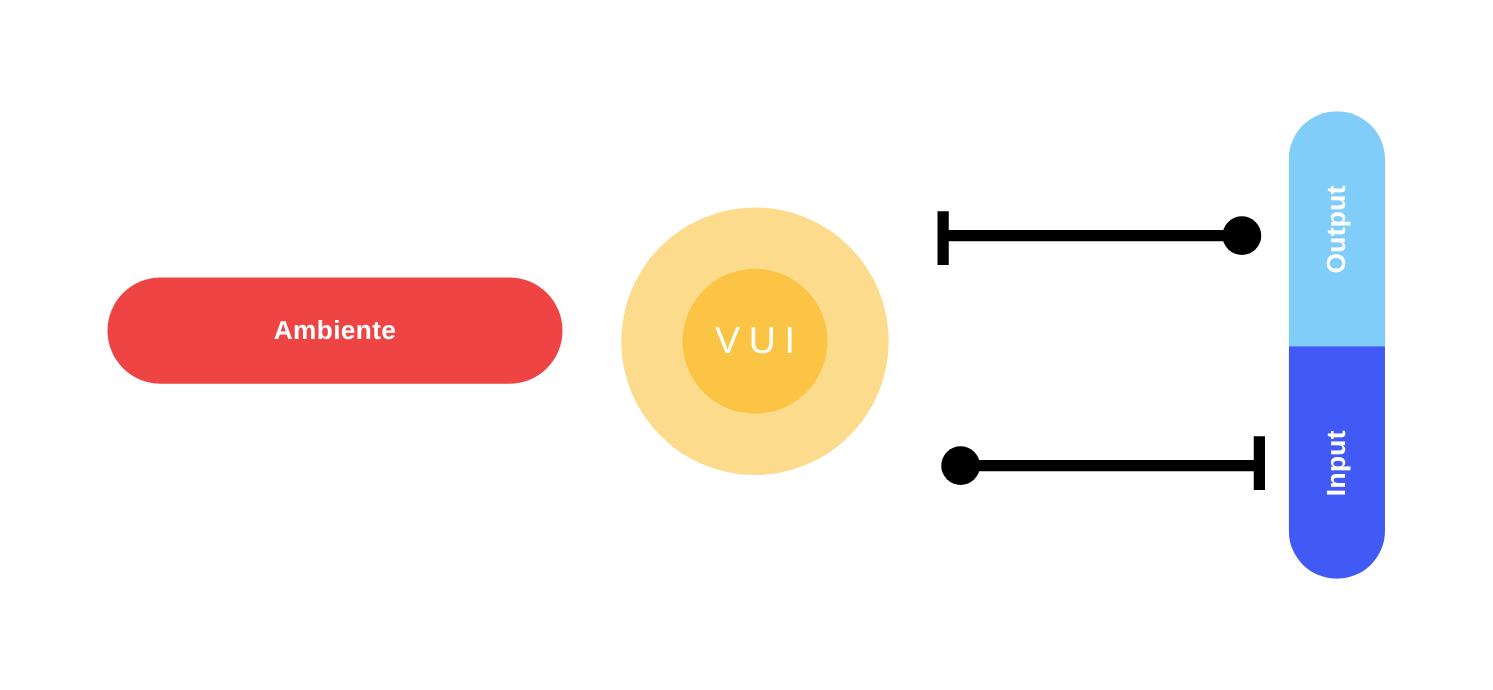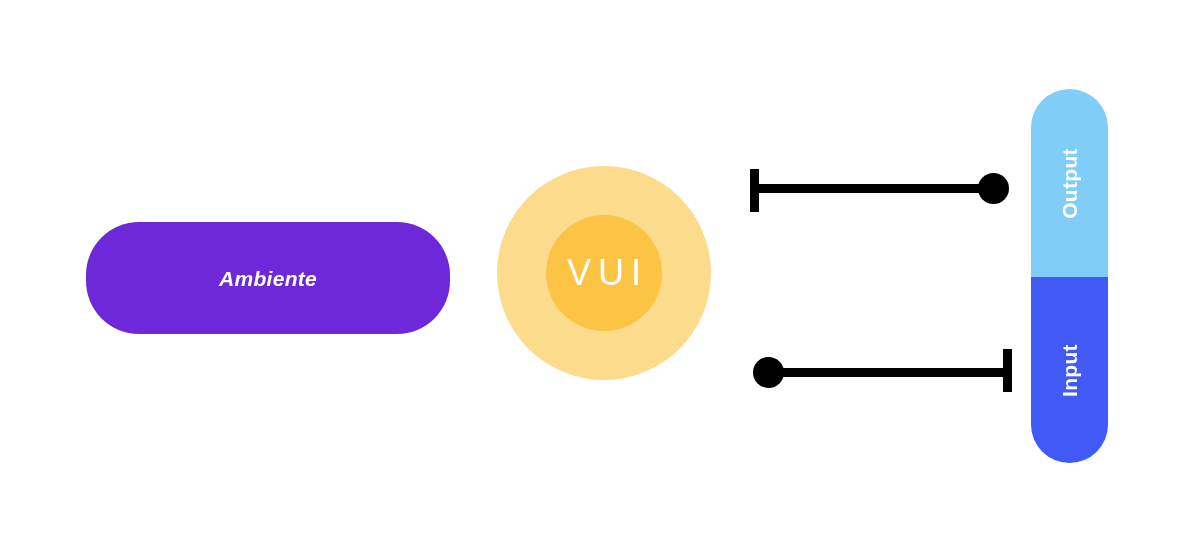--- a/index.html
+++ b/index.html
@@ -18,27 +18,26 @@
     background: #ffffff;
     overflow: hidden;
   }
 
   
   .ambiente-pill {
     position: absolute;
     left: 86px;
     top: 222px;
     width: 364px;
-    height: 112px;
-    background: #6d28d9;
+    height: 85px;
+    background: #ef4444;
     border-radius: 53px;
     display: flex;
     align-items: center;
     justify-content: center;
-    font-style: italic;
   }
   .ambiente-label {
     color: #ffffff;
     font-size: 21px;
     font-weight: bold;
     letter-spacing: 0.3px;
     line-height: 1;
     user-select: none;
   }
 
@@ -66,21 +65,21 @@
     width: 116px;
     height: 116px;
     border-radius: 50%;
     background: #fbc444;
     display: flex;
     align-items: center;
     justify-content: center;
   }
   .vui-label {
     color: #ffffff;
-    font-size: 36px;
+    font-size: 30px;
     font-weight: normal;
     letter-spacing: 7px;
     text-indent: 7px;
     line-height: 1;
     user-select: none;
   }
 
   
   .connector {
     position: absolute;

